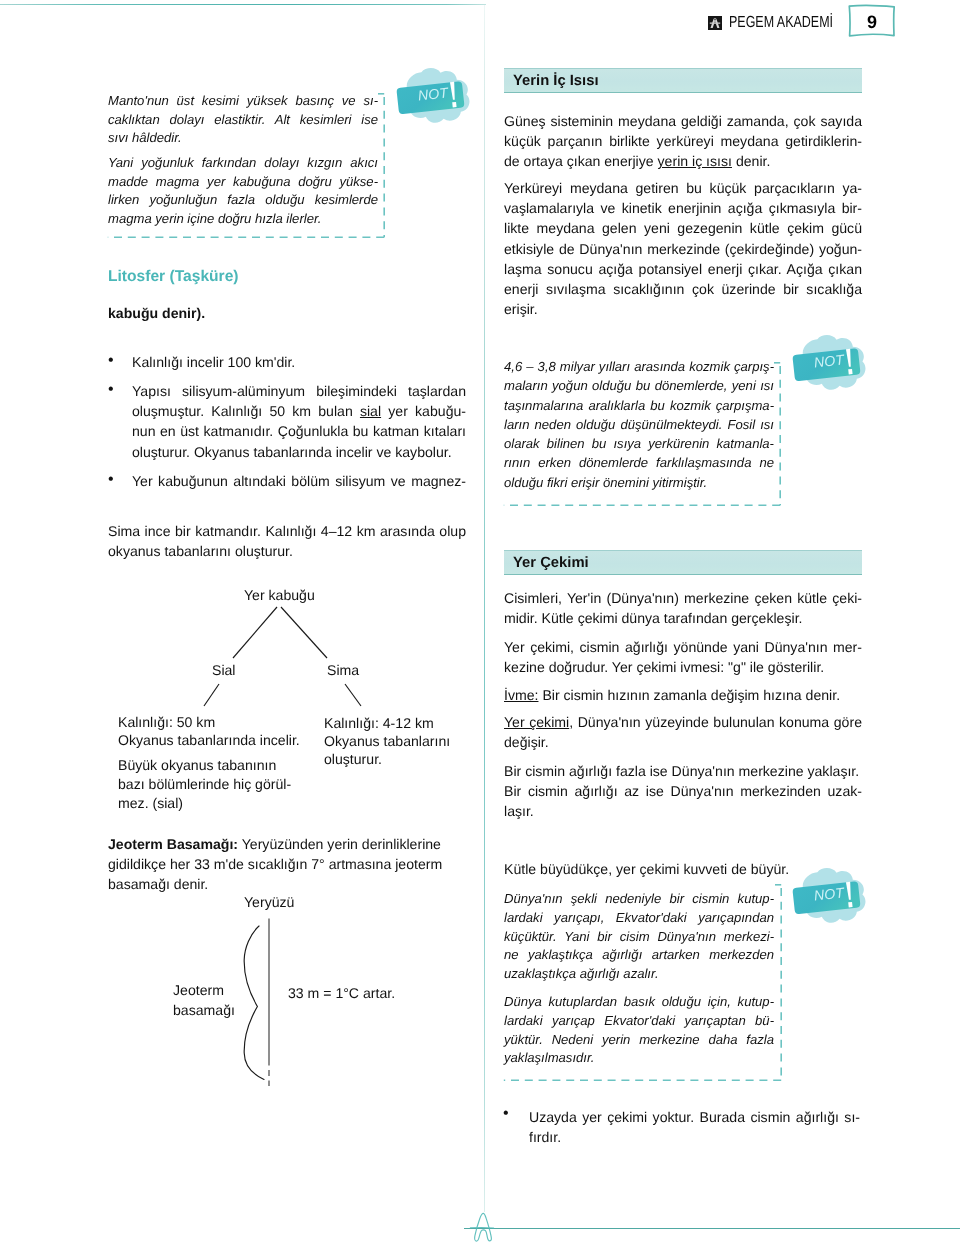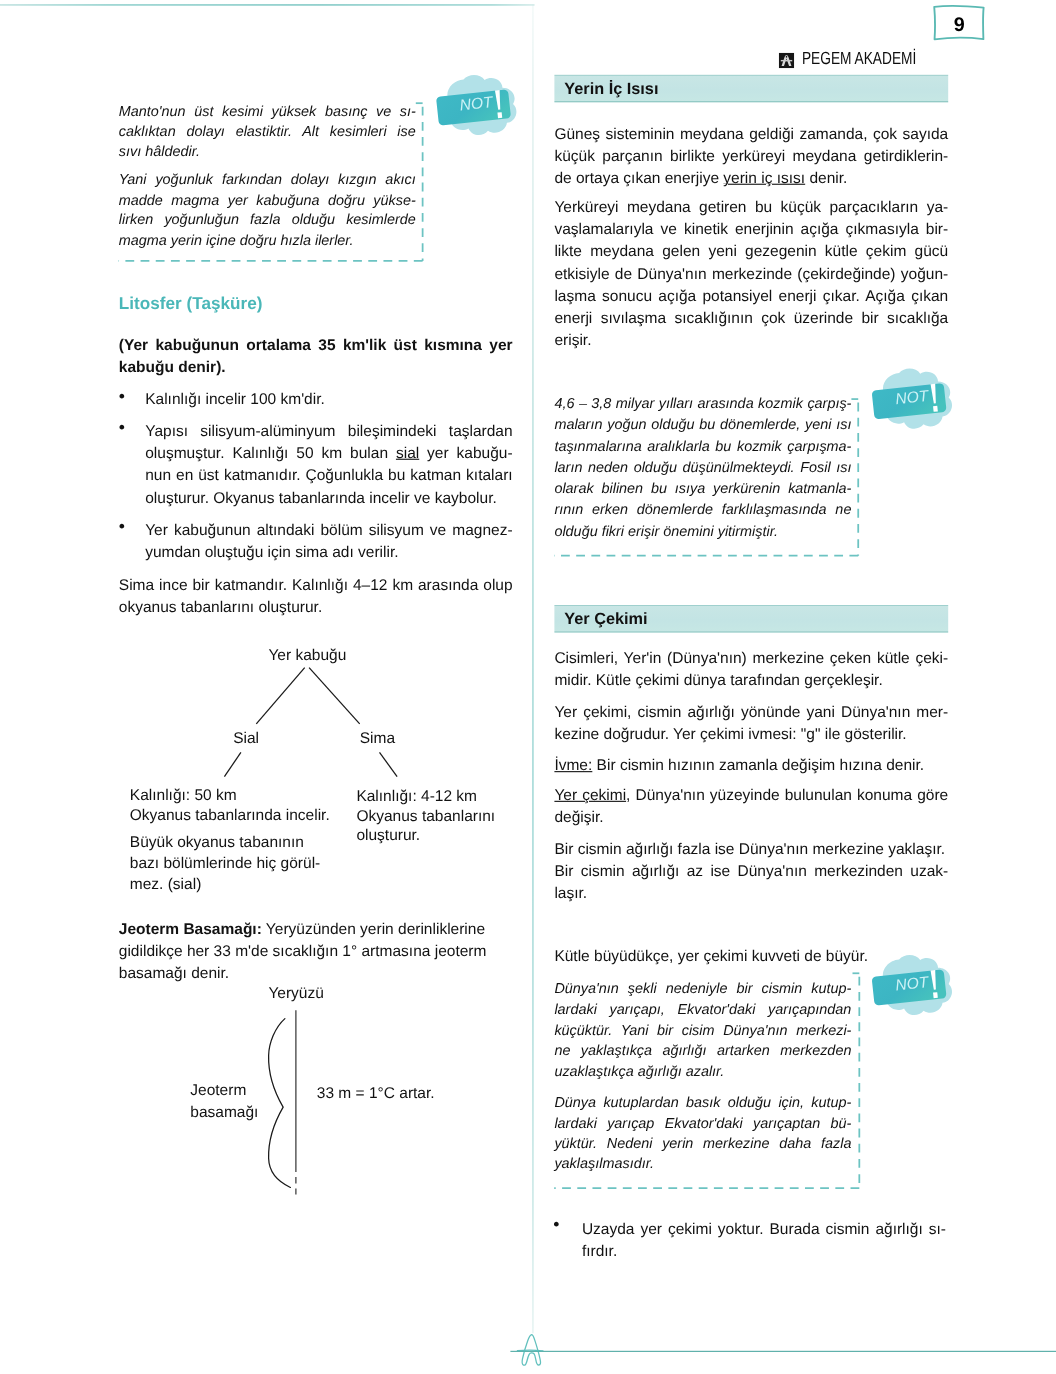--- a/index.html
+++ b/index.html
@@ -4,21 +4,21 @@
 <style>
   html,body{margin:0;padding:0;}
   body{width:960px;height:1249px;background:#fff;
        font-family:"Liberation Sans",sans-serif;color:#121212;
        position:relative;overflow:hidden;
        -webkit-font-smoothing:antialiased;
        text-rendering:geometricPrecision;}
   .page{position:absolute;left:0;top:0;width:960px;height:1249px;}
 
   
-  .hdr{position:absolute;left:708px;top:16px;display:flex;align-items:center;margin-top:31px;}
+  .hdr{position:absolute;left:708px;top:16px;display:flex;align-items:flex-start;}
   .logo-mark{width:14px;height:14px;display:block;}
   .brand{font-size:16px;font-weight:400;margin-left:7px;color:#0d0d0d;
          line-height:16px;margin-top:-1px;display:inline-block;white-space:nowrap;
          transform:scaleX(.78);transform-origin:left center;}
   .pagebox{position:absolute;left:847px;top:4px;width:50px;height:34px;}
   .pagebox svg{position:absolute;left:0;top:0;}
   .pagenum{position:absolute;left:0;top:0;width:50px;height:34px;
            display:flex;align-items:center;justify-content:center;
            font-size:18px;font-weight:700;color:#000;padding-top:3px;box-sizing:border-box;}
 
@@ -143,41 +143,39 @@
 
   <div class="notbadge" style="left:395px;top:67px;">
     <svg width="78" height="59" viewBox="0 0 77 56">
       <use href="#not-badge-art"></use>
     </svg>
   </div>
 
   <div class="tealh" style="left:108px;top:269px;">Litosfer (Taşküre)</div>
 
   <div class="tx bold" style="left:108px;top:303px;width:358px;">
-    <div class="ln">(Yer kabuğunun ortalama 35 km'lik üst kısmına yer</div>
     <div class="ln lastln">kabuğu denir).</div>
   </div>
 
   <div class="bul" style="left:108px;top:353px;">•</div>
   <div class="tx" style="left:132px;top:352px;width:334px;">
     <div class="ln lastln">Kalınlığı incelir 100 km'dir.</div>
   </div>
 
   <div class="bul" style="left:108px;top:382px;">•</div>
   <div class="tx" style="left:132px;top:381px;width:334px;">
     <div class="ln">Yapısı silisyum-alüminyum bileşimindeki taşlardan</div>
     <div class="ln">oluşmuştur. Kalınlığı 50 km bulan <u>sial</u> yer kabuğu-</div>
     <div class="ln">nun en üst katmanıdır. Çoğunlukla bu katman kıtaları</div>
     <div class="ln lastln">oluşturur. Okyanus tabanlarında incelir ve kaybolur.</div>
   </div>
 
   <div class="bul" style="left:108px;top:472px;">•</div>
   <div class="tx" style="left:132px;top:471px;width:334px;">
     <div class="ln">Yer kabuğunun altındaki bölüm silisyum ve magnez-</div>
-    <div class="ln lastln">yumdan oluştuğu için sima adı verilir.</div>
   </div>
 
   <div class="tx" style="left:108px;top:521px;width:358px;">
     <div class="ln">Sima ince bir katmandır. Kalınlığı 4–12 km arasında olup</div>
     <div class="ln lastln">okyanus tabanlarını oluşturur.</div>
   </div>
 
   <svg style="position:absolute;left:100px;top:580px;" width="300" height="140" viewBox="0 0 300 140">
     <path d="M177 27 L133 78" stroke="#1a1a1a" stroke-width="1.15" fill="none"></path>
     <path d="M181 27 L227 78" stroke="#1a1a1a" stroke-width="1.15" fill="none"></path>
@@ -192,21 +190,21 @@
   <div class="tx" style="left:118px;top:730px;">Okyanus tabanlarında incelir.</div>
   <div class="tx" style="left:118px;top:755px;">Büyük okyanus tabanının</div>
   <div class="tx" style="left:118px;top:774px;text-align:right;">bazı bölümlerinde hiç görül-</div>
   <div class="tx" style="left:118px;top:793px;">mez. (sial)</div>
   <div class="tx" style="left:324px;top:713px;">Kalınlığı: 4-12 km</div>
   <div class="tx" style="left:324px;top:731px;">Okyanus tabanlarını</div>
   <div class="tx" style="left:324px;top:749px;">oluşturur.</div>
 
   <div class="tx" style="left:108px;top:834px;width:358px;">
     <div class="ln plain"><b>Jeoterm Basamağı:</b><span> Yeryüzünden yerin derinliklerine</span></div>
-    <div class="ln plain">gidildikçe her 33 m'de sıcaklığın 1° artmasına jeoterm</div>
+    <div class="ln plain">gidildikçe her 33 m'de sıcaklığın 7° artmasına jeoterm</div>
     <div class="ln plain">basamağı denir.</div>
   </div>
 
   <div class="tx" style="left:244px;top:892px;">Yeryüzü</div>
 
   <svg style="position:absolute;left:200px;top:912px;" width="120" height="180" viewBox="0 0 120 180">
     <line x1="69" y1="6.5" x2="69" y2="153.5" stroke="#2a2a2a" stroke-width="1.05"></line>
     <line x1="69" y1="158" x2="69" y2="164" stroke="#2a2a2a" stroke-width="1.05"></line>
     <line x1="69" y1="168.5" x2="69" y2="174" stroke="#2a2a2a" stroke-width="1.05"></line>
     <path d="M59 14 C50 22 44.5 36 44.2 47.5 C43.8 63 49 80 57.4 94.5

